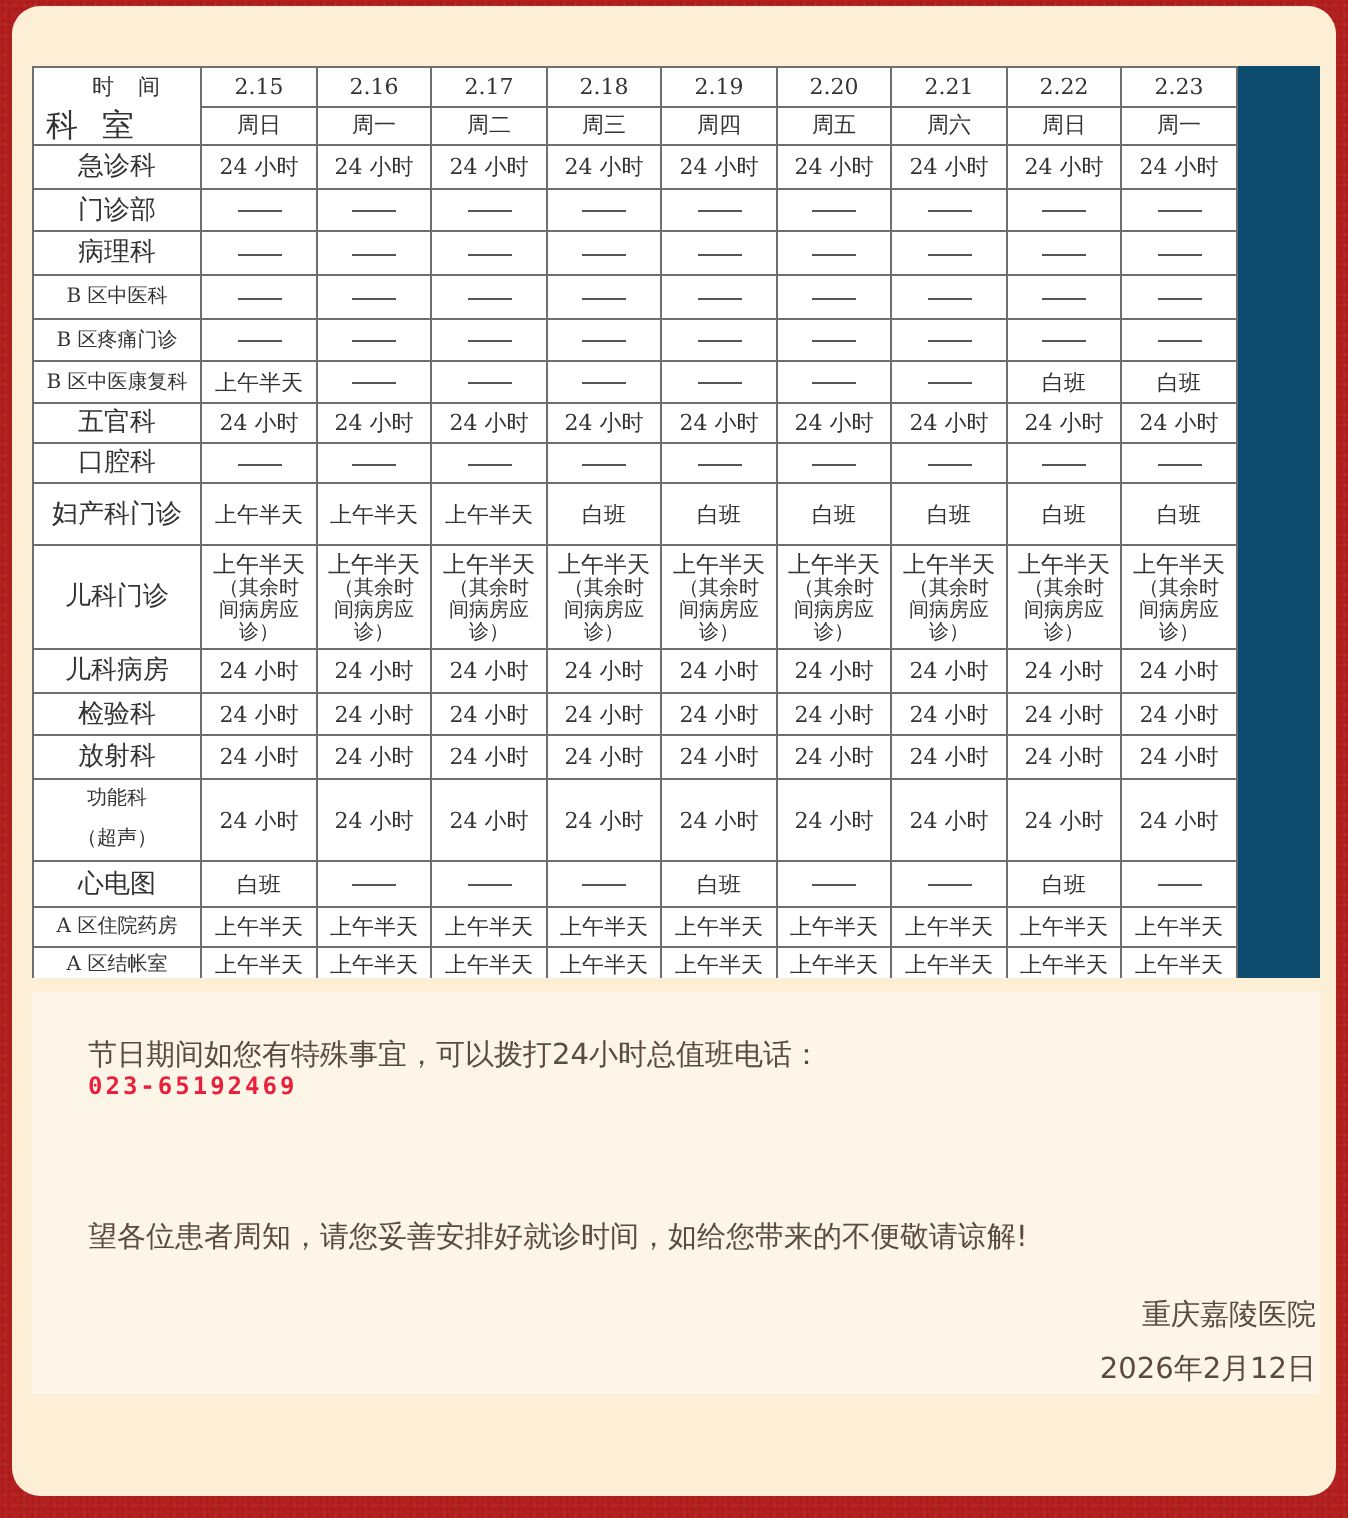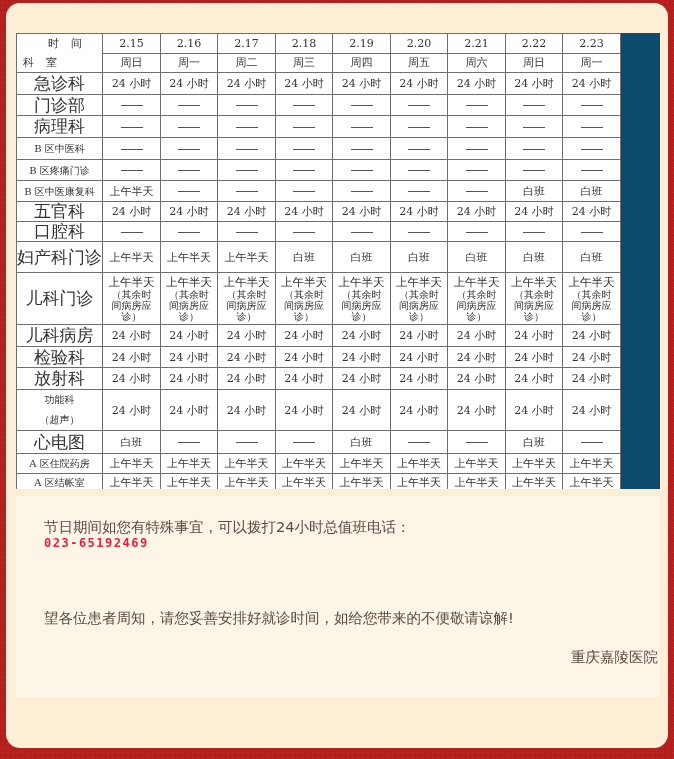--- a/index.html
+++ b/index.html
@@ -6,26 +6,26 @@
   body{width:674px;height:759px;overflow:hidden;position:relative;
     background:#b5201f;
     background-image:radial-gradient(rgba(0,0,0,0.08) 1px, transparent 1px),radial-gradient(rgba(255,255,255,0.05) 1px, transparent 1px);
     background-size:3px 3px,5px 5px;
     font-family:"DejaVu Sans","Liberation Sans",sans-serif;}
   .card{position:absolute;left:6px;top:3px;width:662px;height:745px;background:#fcefd6;border-radius:14px;}
   .img-wrap{position:absolute;left:16px;top:33px;width:644px;height:456px;background:#0c4a6e;overflow:hidden;}
   table.sched{position:absolute;left:0;top:0;border-collapse:collapse;background:#fff;
     font-family:"DejaVu Serif","Liberation Serif",serif;color:#333;table-layout:fixed;}
   table.sched td{border:1px solid #6f6f6f;text-align:center;vertical-align:middle;padding:0;font-size:11px;line-height:13px;overflow:hidden;white-space:nowrap;}
-  table.sched td.dept{font-size:17px;}
+  table.sched td.dept{font-size:13px;}
   table.sched td.dept.small{font-size:10px;}
   .dash{display:inline-block;width:22px;height:0;border-top:1px solid #555;vertical-align:middle;}
   .corner{position:relative;height:38px;}
   .corner .t1{position:absolute;right:8px;top:3px;font-size:11px;letter-spacing:12px;}
-  .corner .t2{position:absolute;left:6px;top:22px;font-size:11px;letter-spacing:12px;}
+  .corner .t2{position:absolute;left:6px;top:22px;font-size:16px;letter-spacing:12px;}
   .multi{white-space:normal !important;font-size:10px !important;line-height:11px !important;}
   .multi .big{font-size:11.5px;line-height:13px;display:block;}
   .text-panel{position:absolute;left:16px;top:496px;width:644px;height:201px;background:#fdf5e8;color:#5a4a40;font-size:14.5px;}
   .line{position:absolute;left:28px;margin-top:12px;}
   .phone{position:absolute;left:28px;top:40px;color:#e8203a;font-weight:bold;font-size:12px;letter-spacing:1.5px;font-family:"DejaVu Sans Mono","Liberation Mono",monospace;}
   .sig{position:absolute;right:2px;text-align:right;}
 </style>
 </head>
 <body>
 
@@ -330,13 +330,14 @@
         </tr>
       </tbody>
   </table>
 </div>
 
 <div class="text-panel">
   <div class="line" style="top:10px">节日期间如您有特殊事宜，可以拨打24小时总值班电话：</div>
   <div class="phone">023-65192469</div>
   <div class="line" style="top:101px">望各位患者周知，请您妥善安排好就诊时间，如给您带来的不便敬请谅解!</div>
   <div class="sig" style="top:152px">重庆嘉陵医院</div>
+  <div class="sig" style="top:179px">2026年2月12日</div>
 </div>
 
 </body></html>

